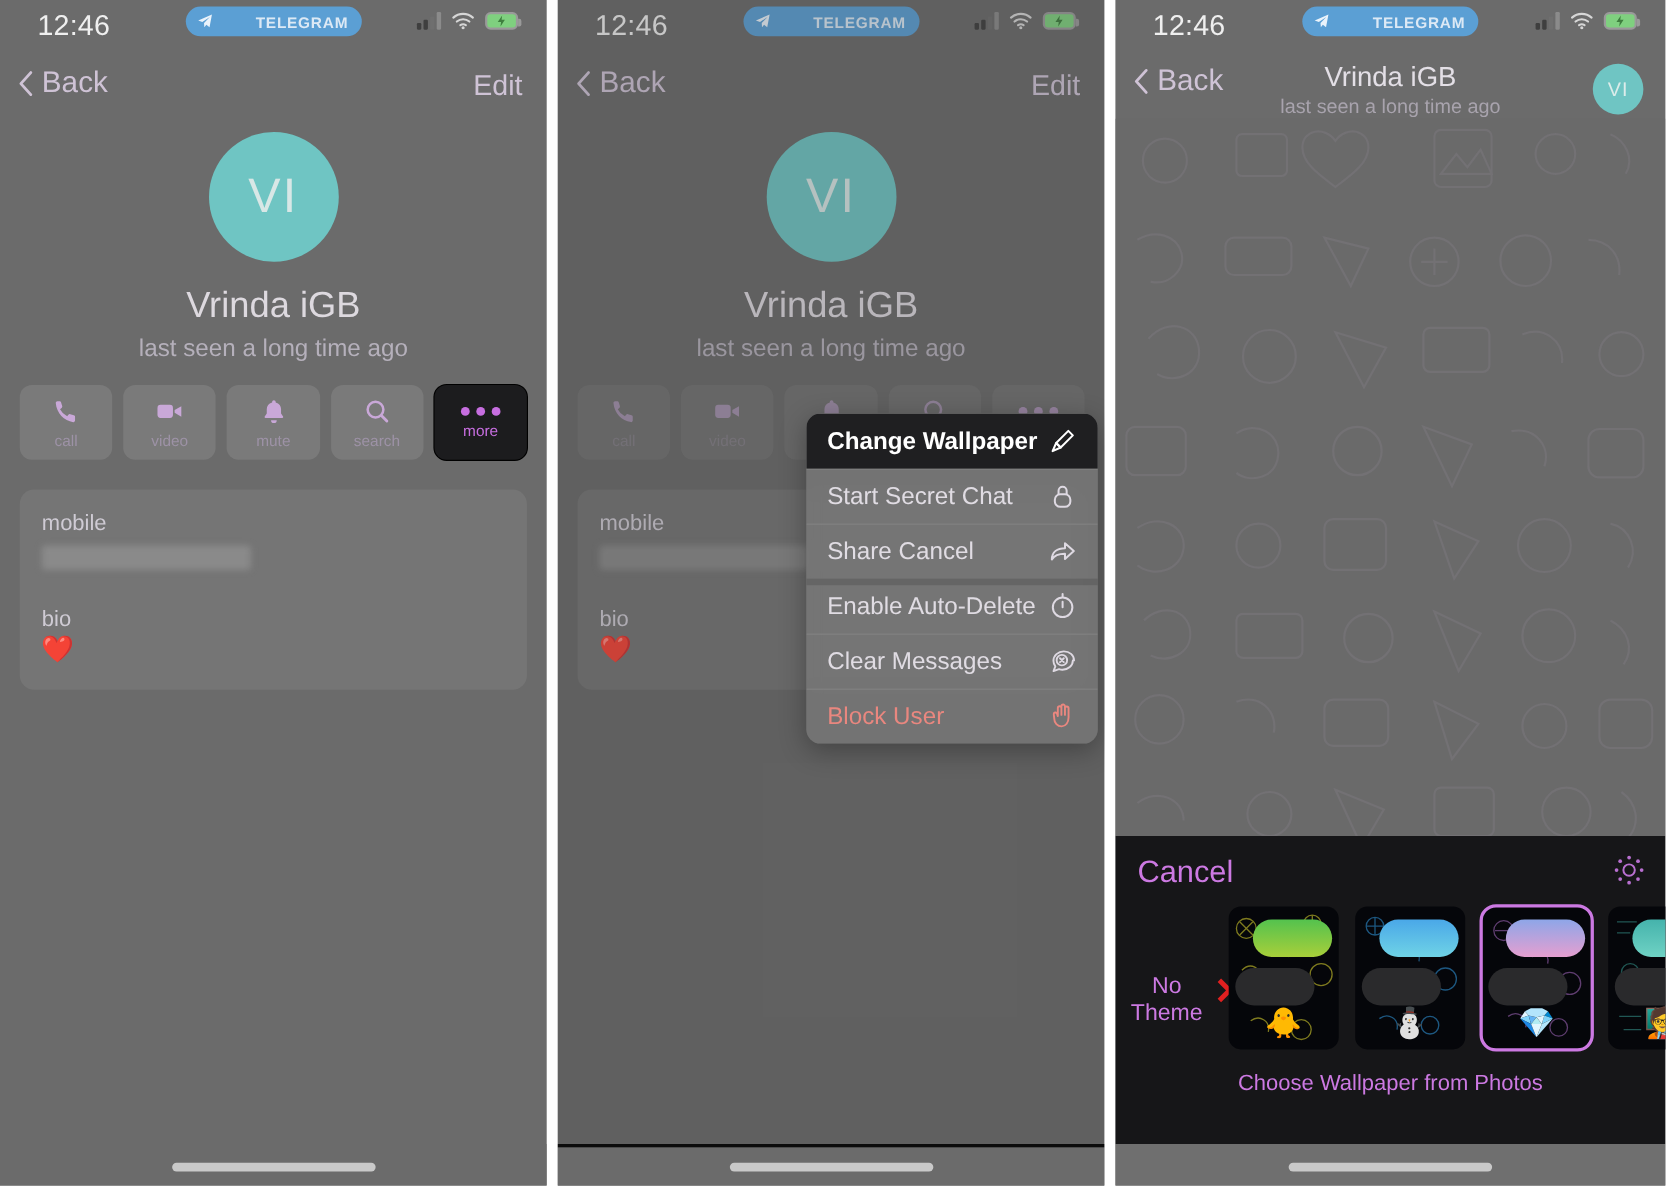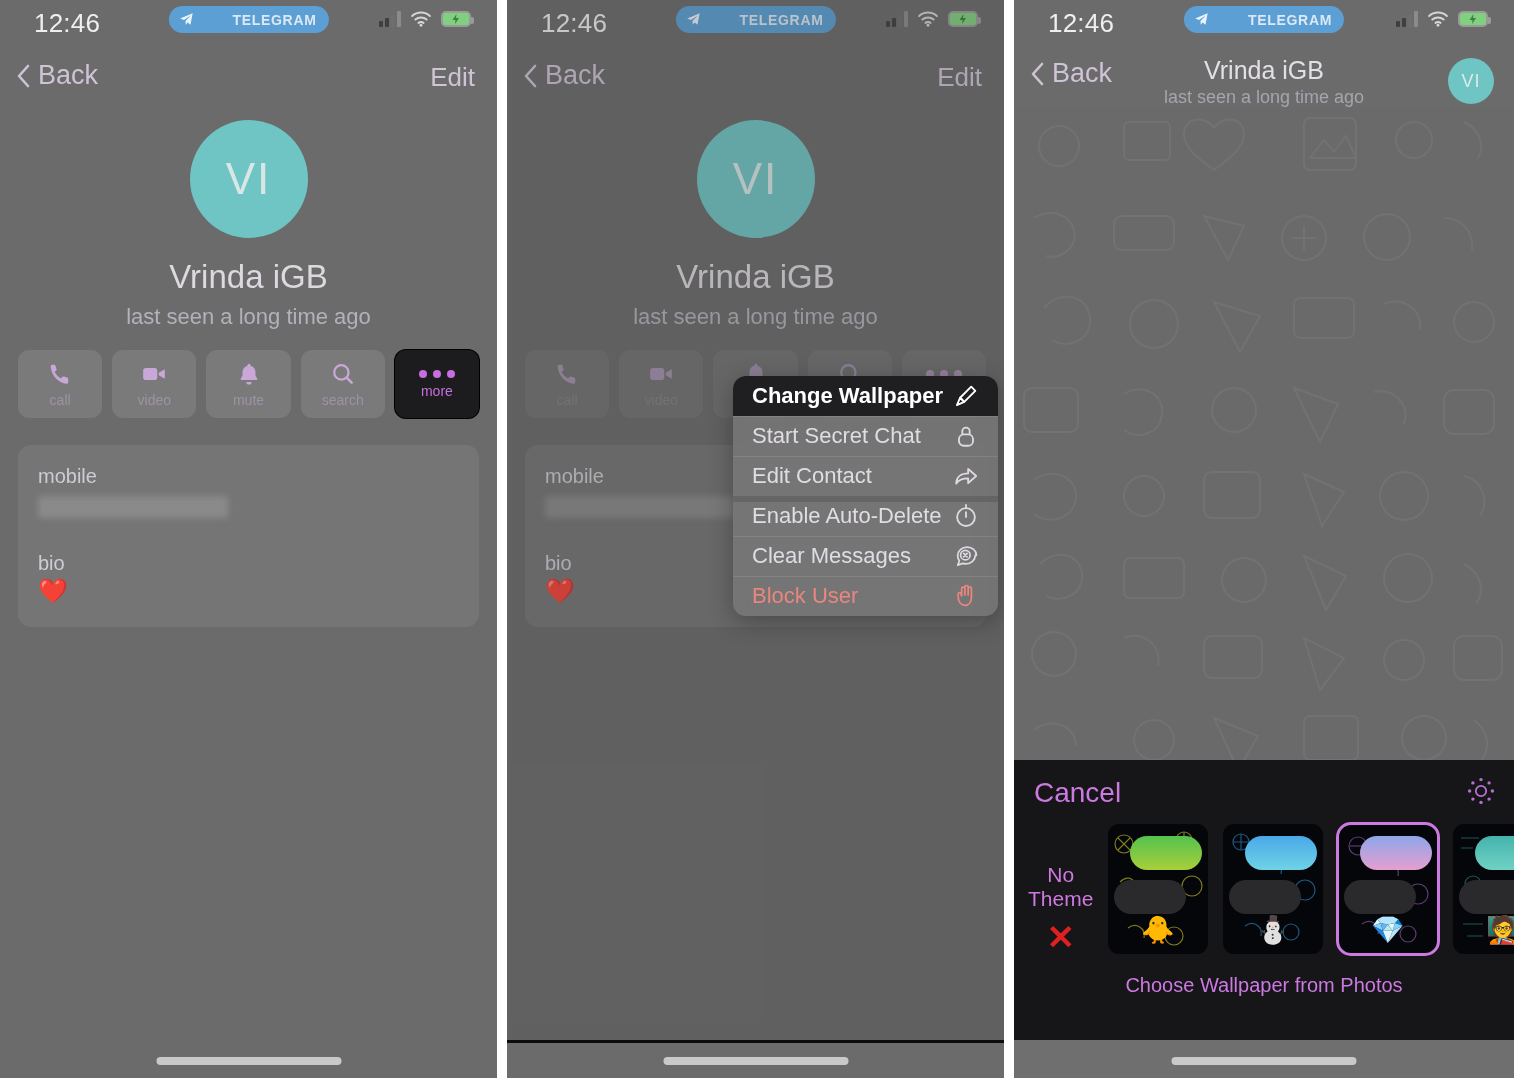--- a/index.html
+++ b/index.html
@@ -81,21 +81,21 @@
 
   
   .ctxmenu {
     position:absolute; left:226px; top:376px; width:265px;
     border-radius:13px; overflow:hidden;
     background: rgba(120,120,120,0.80);
     backdrop-filter: blur(8px);
     box-shadow: 0 6px 24px rgba(0,0,0,.30);
     z-index: 5;
   }
-  .mi { height:40px; display:flex; align-items:center; justify-content:space-between; padding: 0 19px; position:relative; }
+  .mi { height:50px; display:flex; align-items:center; justify-content:space-between; padding: 0 19px; position:relative; }
   .mi .mtxt { font-size:22px; color:#e0dce3; }
   .mi .mico { width:26px; height:26px; display:block; }
   .mi.hl { background:#1f1f21; }
   .mi.hl .mtxt { color:#ffffff; font-weight:600; }
   .mi + .mi::before { content:""; position:absolute; left:0; right:0; top:0; height:1px; background:rgba(255,255,255,0.10); }
   .mi.gaptop::before { height:6px; background:rgba(0,0,0,0.13); }
   .mi.danger .mtxt { color:#e9877f; }
   .p3nav { position:relative; height:62px; }
   .p3nav .back { top:12px; }
   .p3title { position:absolute; left:0; right:0; top:10px; text-align:center; }
@@ -109,21 +109,21 @@
   .doodle { position:absolute; inset:-10px; opacity:.5; }
 
   
   .sheet { position:absolute; left:0; right:0; bottom:38px; top:760px; background:#161618; z-index:4; }
   .sheet-head { position:relative; height:62px; }
   .cancel { position:absolute; left:20px; top:17px; font-size:28px; color:#cc79e2; }
   .sheet-title { position:absolute; left:0; right:0; top:17px; text-align:center; font-size:24px; font-weight:700; color:#fff; }
   .sun { position:absolute; right:18px; top:16px; width:30px; height:30px; }
 
   .themes { display:flex; align-items:center; gap:15px; padding: 2px 0 0 14px; }
-  .nothemebox { width:74px; display:flex; flex-direction:column; align-items:center; gap:10px;margin-top:39px; }
+  .nothemebox { width:74px; display:flex; flex-direction:row; gap:10px;margin-top:39px; }
   .nothemebox .ntl { font-size:21px; color:#cc79e2; text-align:center; line-height:1.12; font-weight:500; }
   .xmark { font-size:34px; color:#e02020; line-height:1; font-weight:700; }
   .thumb { position:relative; width:100px; height:130px; border-radius:11px; overflow:hidden; background:#05060a; flex:none; }
   .thumb.sel { outline:3px solid #cc79e2; outline-offset:-1px; border-radius:13px; }
   .thumb .pat { position:absolute; inset:0; opacity:.85; }
   .bub-out { position:absolute; right:6px; top:12px; width:72px; height:34px; border-radius:17px; }
   .bub-in { position:absolute; left:6px; top:56px; width:72px; height:34px; border-radius:17px; background:#2a2a2c; }
   .thumb .emo { position:absolute; left:50%; transform:translateX(-50%); bottom:10px; font-size:27px; line-height:1; }
 
   .choose { text-align:center; margin-top:20px; font-size:20px; color:#cc79e2; }
@@ -335,21 +335,21 @@
           </svg>
       </div>
       <div class="mi">
         <span class="mtxt">Start Secret Chat</span>
         <svg class="mico" viewBox="0 0 24 24">
             <rect x="5.5" y="10.5" width="13" height="10.5" rx="4.5" fill="none" stroke="#ded9e2" stroke-width="1.7"></rect>
             <path fill="none" stroke="#ded9e2" stroke-width="1.7" d="M8.6 10.5V7.6a3.4 3.4 0 0 1 6.8 0v2.9"></path>
           </svg>
       </div>
       <div class="mi">
-        <span class="mtxt">Edit Contact</span>
+        <span class="mtxt">Share Cancel</span>
         <svg class="mico" viewBox="0 0 24 24">
             <path fill="none" stroke="#ded9e2" stroke-width="1.7" stroke-linejoin="round" stroke-linecap="round" d="M3 19c0-6.4 4.6-9.4 11-9.4V5.4L21.4 12 14 18.6v-4.4C8.8 14.2 5 15.6 3 19z"></path>
           </svg>
       </div>
       <div class="mi gaptop">
         <span class="mtxt">Enable Auto-Delete</span>
         <svg class="mico" viewBox="0 0 24 24">
             <circle cx="12" cy="13" r="8.2" fill="none" stroke="#ded9e2" stroke-width="1.7"></circle>
             <path stroke="#ded9e2" stroke-width="1.7" stroke-linecap="round" d="M12 8.4V13M12 1.8v2.4"></path>
           </svg>

